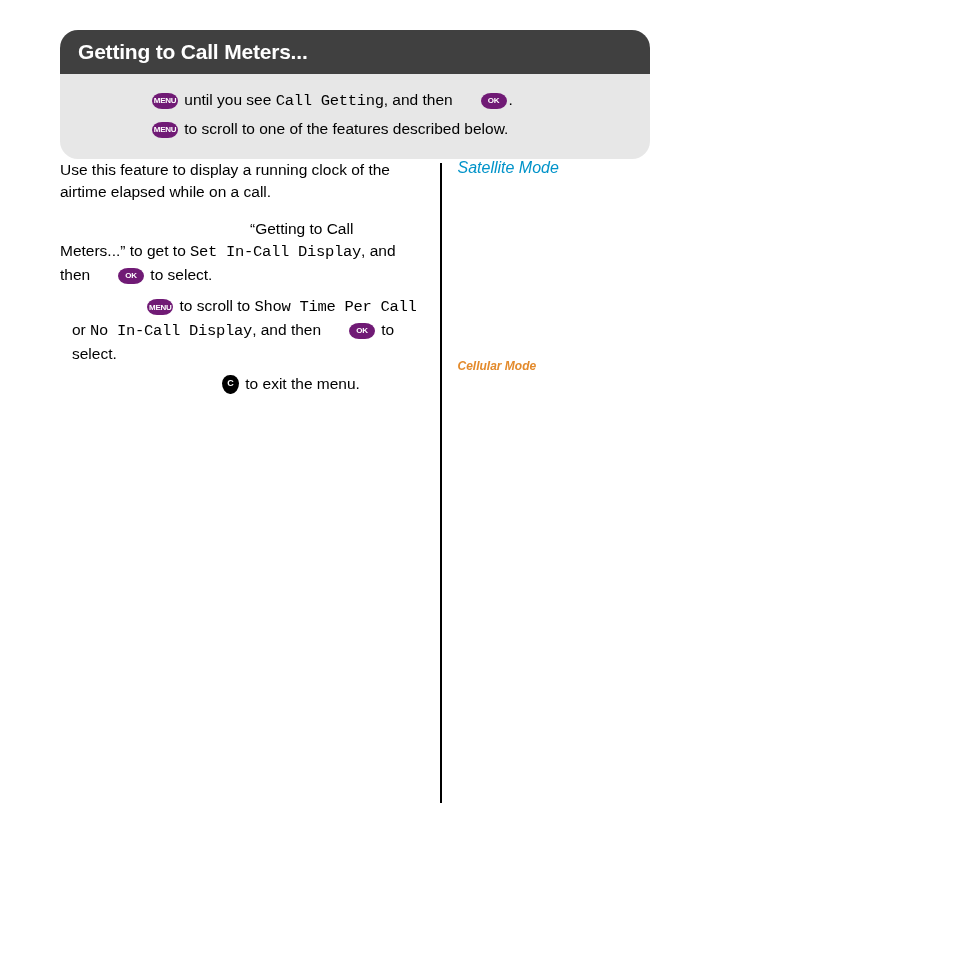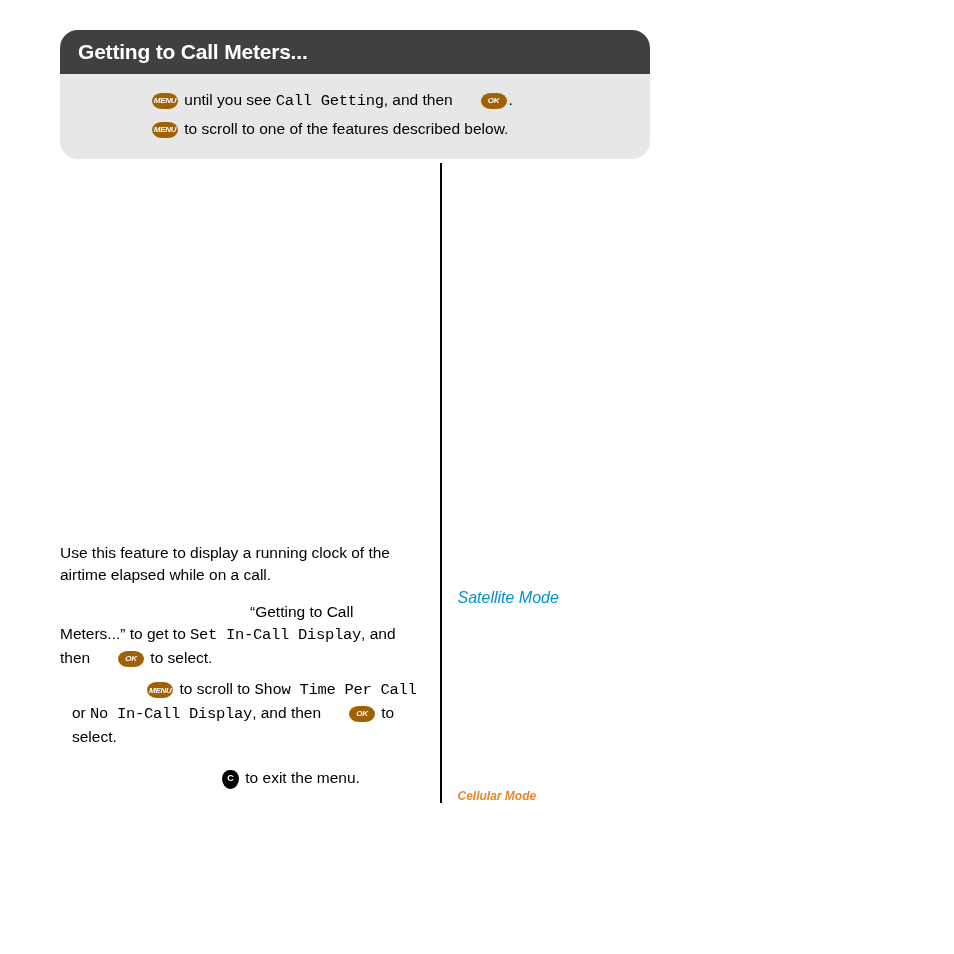--- a/index.html
+++ b/index.html
@@ -34,27 +34,26 @@
     display: inline-flex;
     align-items: center;
     justify-content: center;
     vertical-align: middle;
     color: #fff;
     font-weight: 700;
     text-align: center;
     margin: 0 2px;
   }
   .key-oval {
-    background: #a16207;
+    background: #701a75;
     border-radius: 10px / 8px;
     width: 26px;
     height: 16px;
     font-size: 8px;
     letter-spacing: -0.3px;
-    font-style: italic;
   }
   .key-shield {
     width: 17px; height: 19px;
     background: #000;
     border-radius: 50% 50% 50% 50% / 45% 45% 60% 60%;
     font-size: 9px;
     line-height: 17px;
     font-weight: 700;
     padding-bottom: 2px;
   }
@@ -72,21 +71,21 @@
     margin: 28px 0 14px 0;
     padding-left: 4px;
   }
   .lcd {
     font-family: "Courier New", monospace;
     letter-spacing: -0.3px;
     white-space: nowrap;
   }
   .columns {
     display: flex;
-    align-items: flex-end;
+    align-items: flex-start;
   }
   .col-left {
     width: 380px;
     padding-right: 20px;
     font-size: 15.5px;
     line-height: 1.4;
   }
   .col-divider {
     width: 1.5px;
     background: #000;
@@ -107,21 +106,21 @@
   .mode-cell {
     color: #e38a2b;
     font-weight: 700;
     font-style: italic;
     font-size: 12px;
     margin-top: 182px;
   }
   .intro-p { margin-bottom: 16px; }
   .step1 { padding-left: 0; margin-bottom: 10px; }
   .step1 .lead { display:inline-block; width:190px; }
-  .step2 { padding-left: 12px; margin-bottom: 20px; }
+  .step2 { padding-left: 12px; margin-bottom: 8px; }
   .step3 { text-align:left; padding-left: 160px; margin-bottom: 14px;}
   .note { margin-top: 14px; }
 </style>
 </head>
 <body>
 
 <div class="page">
 
   <div class="header-bar">
     <span>Getting to Call Meters...</span>

